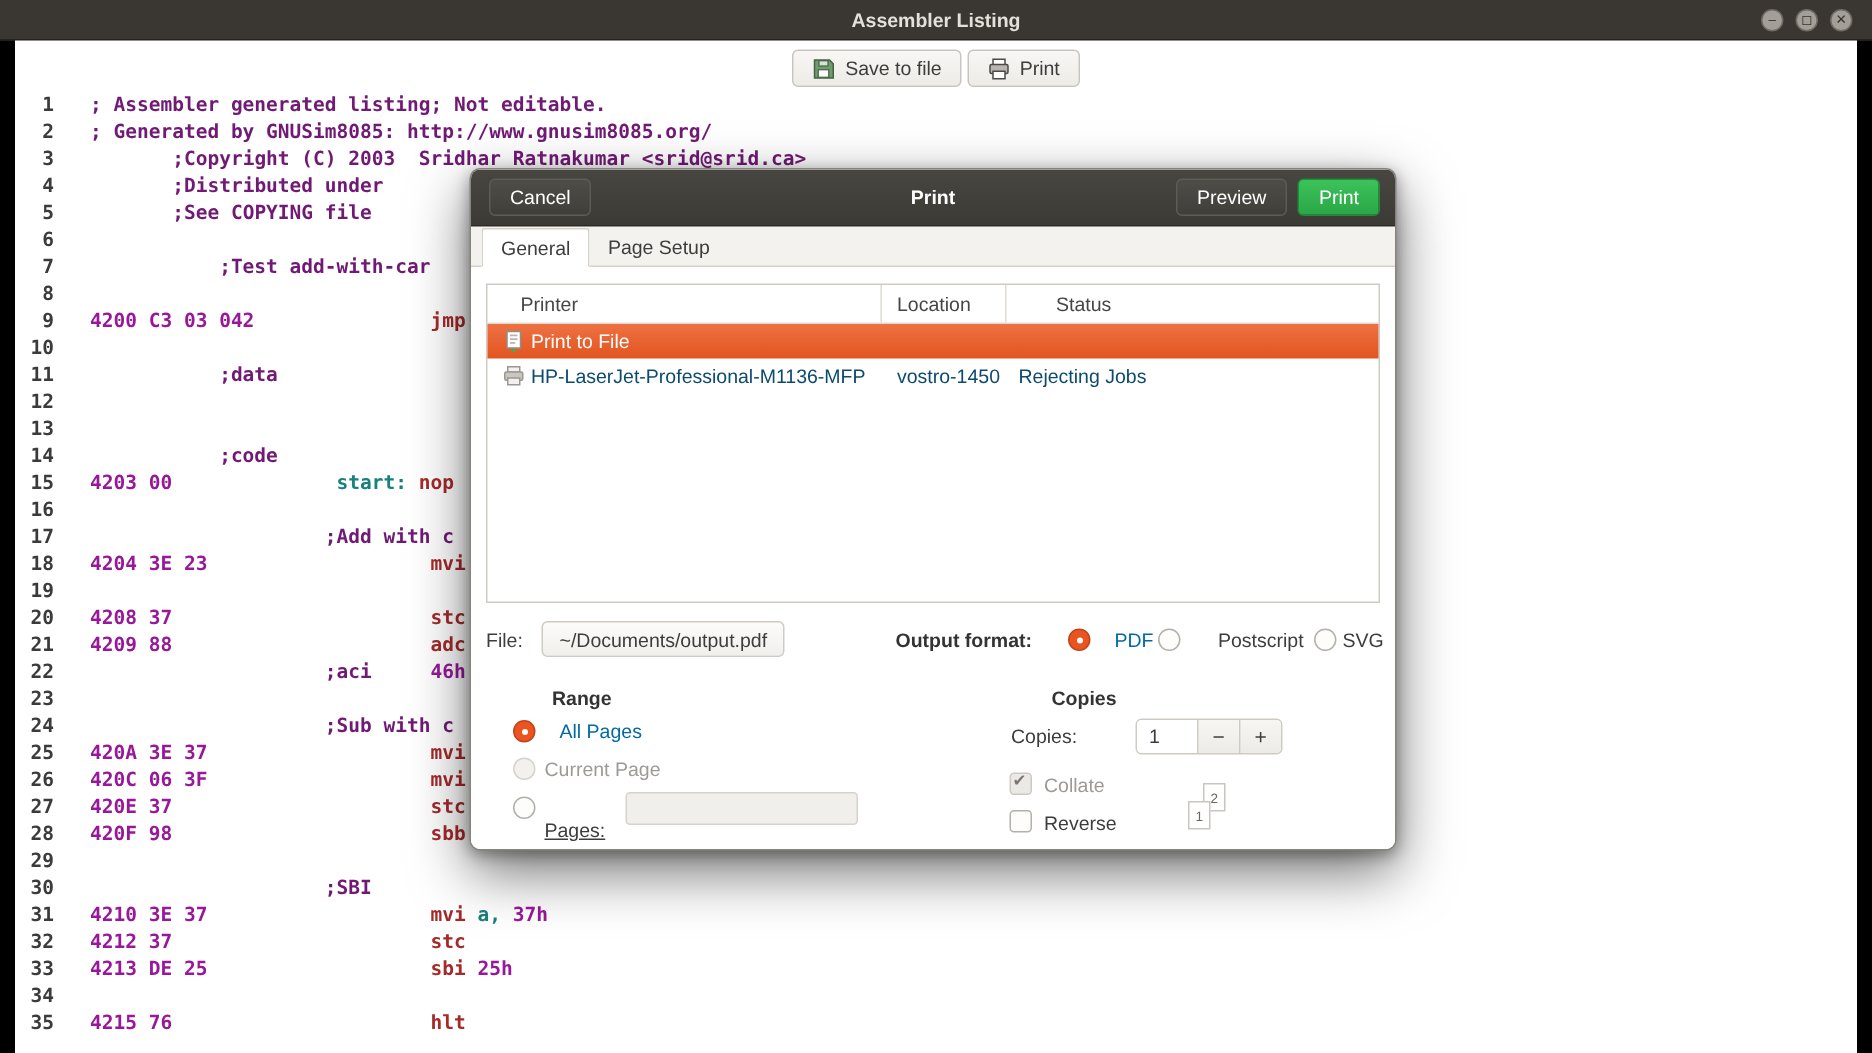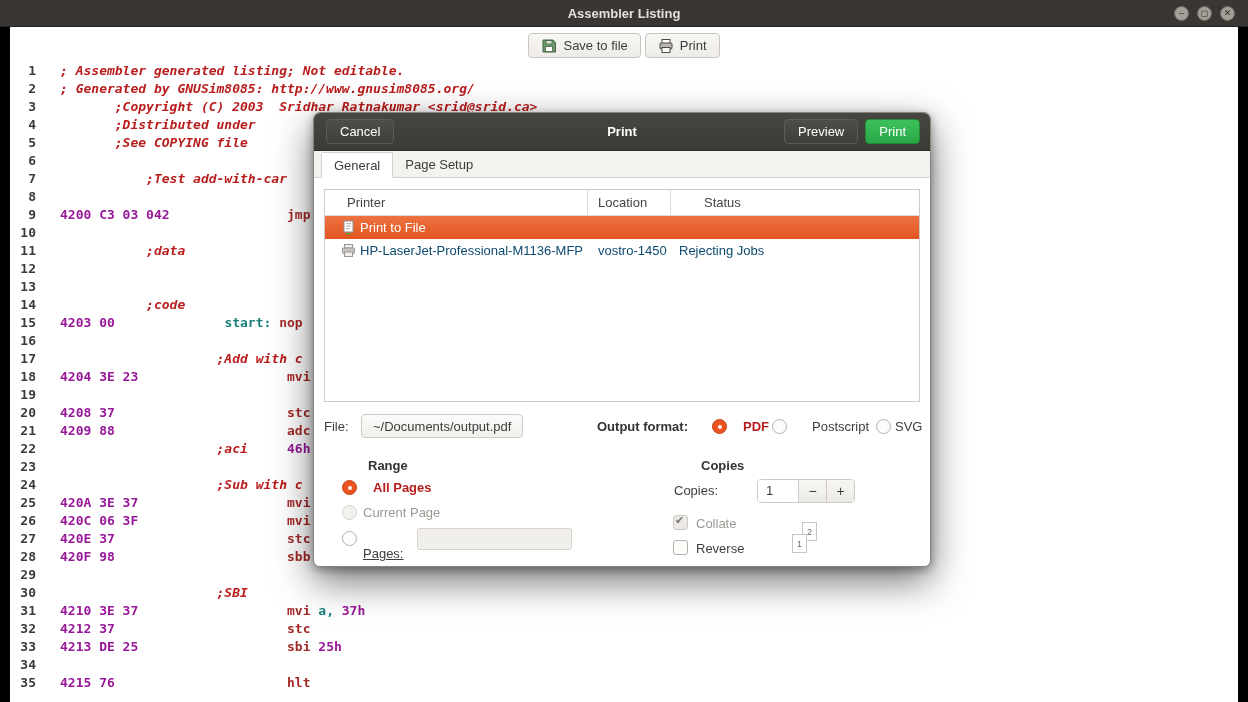--- a/index.html
+++ b/index.html
@@ -42,21 +42,21 @@
   .tb-btn .icn { display:inline-flex; width:16px; height:16px; }
 
   
   .listing {
     position:absolute; left:0; top:34px;
     font-family:"DejaVu Sans Mono", monospace; font-size:13px; font-weight:bold;
   }
   .lst-row { height:18px; display:flex; align-items:center; }
   .ln { width:26px; text-align:right; color:#3b3b3b; flex:none; }
   .lst-code { margin-left:24px; white-space:pre; }
-  .tk-cmt { color:#b91c1c;font-style:italic; }
+  .tk-cmt { color:#701a75; }
   .tk-adr { color:#98189a; }
   .tk-kw  { color:#a52a2a; }
   .tk-lbl { color:#17817b; }
   .tk-reg { color:#17817b; }
 
   
   .dialog {
     position:absolute; left:313px; top:112px; width:618px; height:455px;
     background:#fff; border-radius:7px; border:1px solid #87837d;
     box-shadow:0 14px 38px rgba(0,0,0,.55), 0 3px 10px rgba(0,0,0,.35);
@@ -102,21 +102,21 @@
     border:1px solid #cfcbc4; background:#fff;
   }
   .pl-head { display:flex; height:26px; border-bottom:1px solid #dedad4; font-size:13px; color:#454545; }
   .hc { line-height:25px; height:100%; }
   .c1 { width:263px; padding-left:22px; border-right:1px solid #dedad4; }
   .c2 { width:83px;  padding-left:10px; border-right:1px solid #dedad4; }
   .c3 { flex:1; padding-left:8px;margin-left:25px; }
   .pl-row { display:flex; align-items:center; height:23px; font-size:13px; color:#3d3d3d; }
   .pl-row.sel { background:linear-gradient(#ee7142,#e2551f); color:#fff; }
   .pl-row.dim { color:#0c4a6e; }
-  .rc1 { width:263px; display:flex; align-items:center; padding-left:16px; }
+  .rc1 { width:263px; display:flex; align-items:center; padding-left:10px; }
   .rc1 .picon { width:16px; height:15px; margin-right:3px; display:inline-flex; flex:none; }
   .rc2 { width:83px; padding-left:10px; }
   .rc3 { flex:1; padding-left:8px; }
 
   
   .abs { position:absolute; font-size:13px; color:#3d3d3d; }
   .flabel   { left:10px;  top:241px; }
   .file-btn {
     position:absolute; left:47px; top:236px; height:24px; padding:0 11px;
     border:1px solid #cfcbc4; border-radius:4px;
@@ -129,21 +129,21 @@
     position:absolute; width:15px; height:15px; border-radius:50%;
     border:1px solid #b4b0a9; background:#fdfdfc;
   }
   .radio.sel { background:#e95420; border-color:#c2431a; }
   .radio.sel::after {
     content:''; position:absolute; left:4.5px; top:4.5px; width:4px; height:4px;
     border-radius:50%; background:#fff;
   }
   .radio.dis { background:#f3f1ee; border-color:#d6d2cb; }
   .rlabel { position:absolute; font-size:13px; color:#3d3d3d; }
-  .strong { font-weight:bold; color:#b91c1c;padding-left:10px; }
+  .strong { font-weight:normal; color:#0369a1;padding-left:10px; }
   .dimtxt { color:#9d9a95 !important; }
 
   .r-pdf   { left:398px; top:241px; }  .l-pdf  { left:419px; top:241px; }
   .r-ps    { left:458px; top:241px; }  .l-ps   { left:477px; top:241px;margin-left:21px; }
   .r-svg   { left:562px; top:241px; }  .l-svg  { left:581px; top:241px; }
 
   
   .sec-heading { position:absolute; font-size:13px; font-weight:bold; color:#333;margin-left:44px; }
   .range-h  { left:10px;  top:280px; }
   .copies-h { left:343px; top:280px; }

